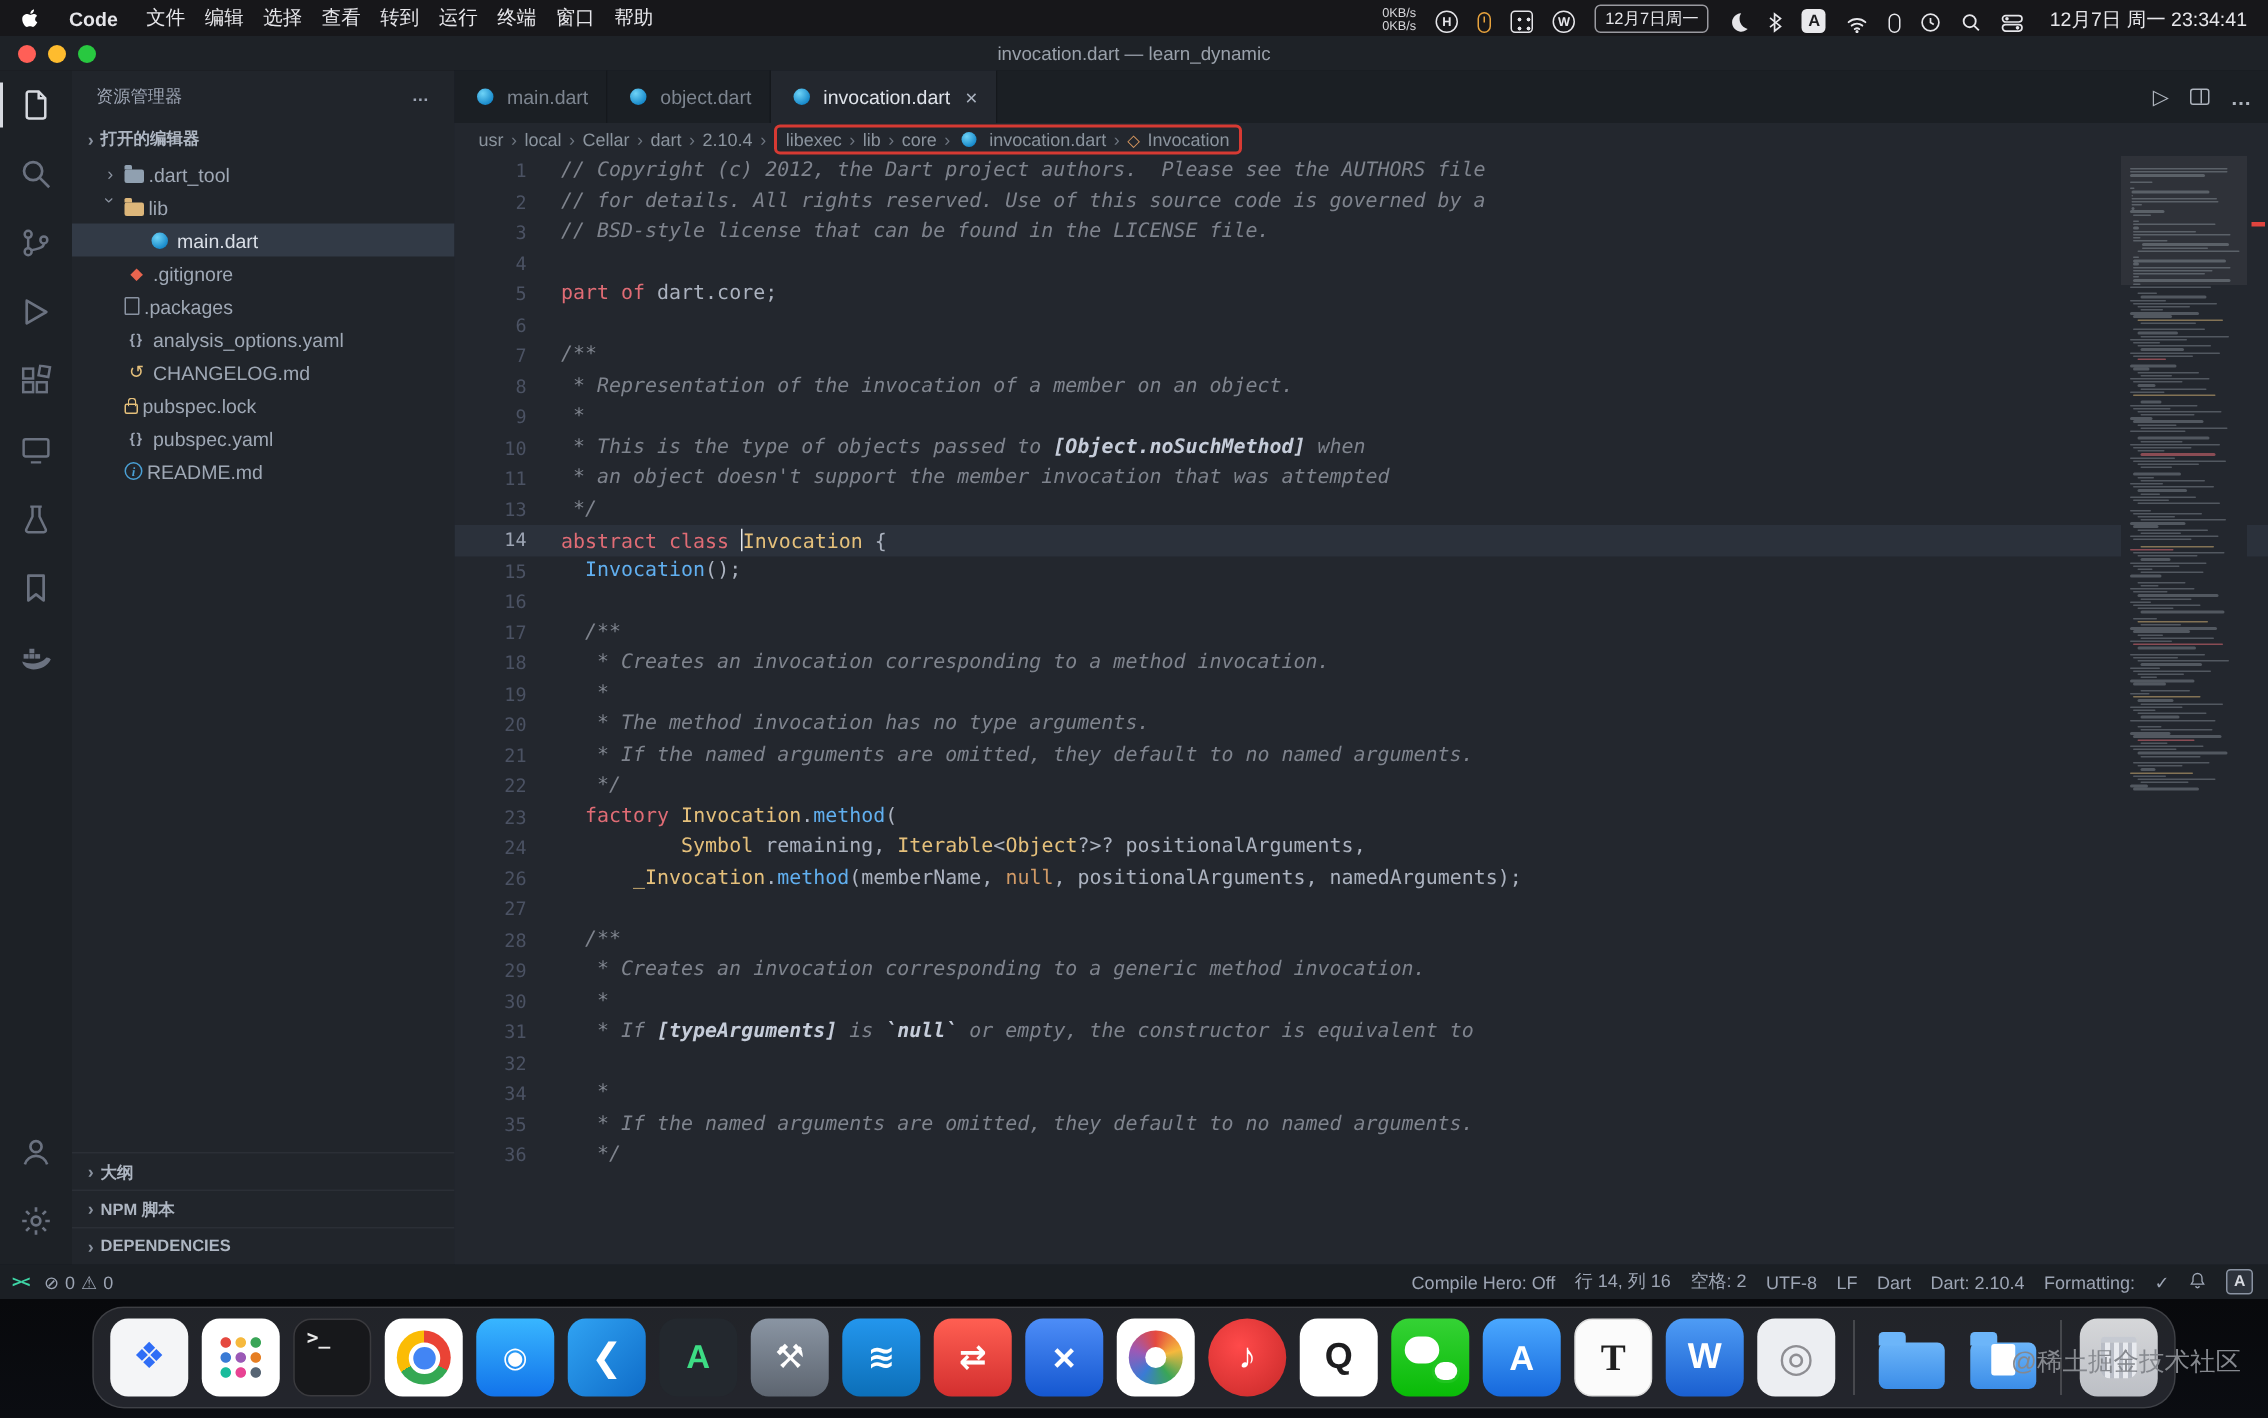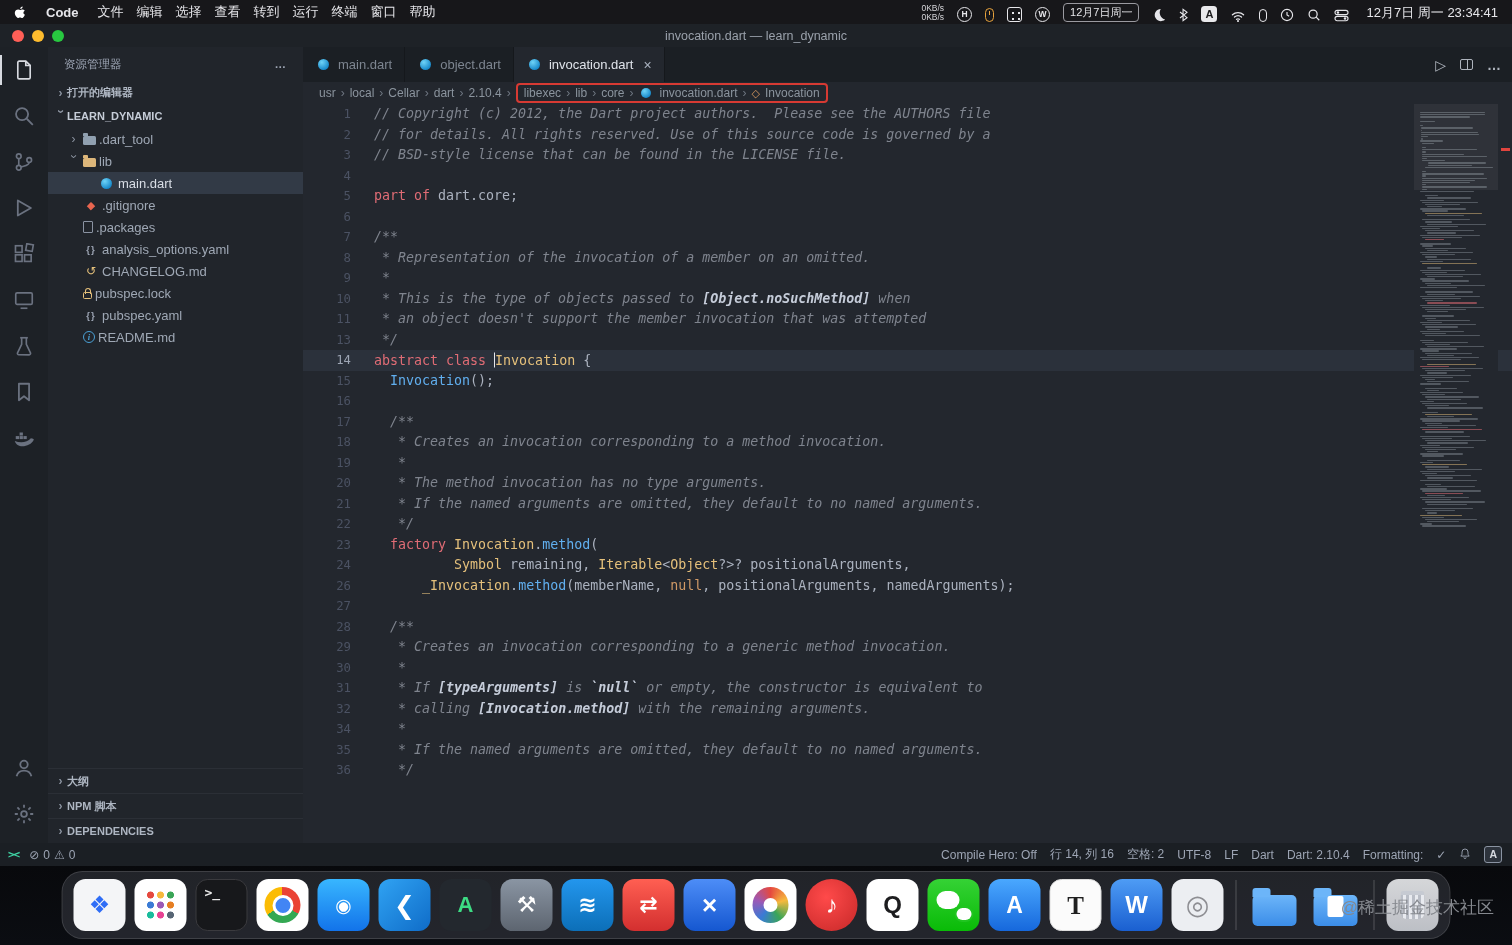--- a/index.html
+++ b/index.html
@@ -336,24 +336,20 @@
 
   <div class="sidebar">
     <div class="side-title">
       <span>资源管理器</span>
       <span class="more">…</span>
     </div>
     <div class="side-head">
       <span class="tw">›</span>
       <span>打开的编辑器</span>
     </div>
-    <div class="side-head project">
-      <span class="tw chev-down">›</span>
-      <span>LEARN_DYNAMIC</span>
-    </div>
     <div class="tree">
         <div class="tree-row" style="padding-left: 19px;">
           <span class="tw">›</span>
           <span class="fi fi-folder"></span>
           <span class="tree-label">.dart_tool</span>
         </div>
         <div class="tree-row" style="padding-left: 19px;">
           <span class="tw chev-down">›</span>
           <span class="fi fi-folder fi-folder-open"></span>
           <span class="tree-label">lib</span>
@@ -465,21 +461,21 @@
       </div>
     <div class="code-wrap">
       <div class="code-lines">
           <div class="code-line"><span class="ln">1</span><span class="lt"><span class="tk-cm">// Copyright (c) 2012, the Dart project authors.  Please see the AUTHORS file</span></span></div>
           <div class="code-line"><span class="ln">2</span><span class="lt"><span class="tk-cm">// for details. All rights reserved. Use of this source code is governed by a</span></span></div>
           <div class="code-line"><span class="ln">3</span><span class="lt"><span class="tk-cm">// BSD-style license that can be found in the LICENSE file.</span></span></div>
           <div class="code-line"><span class="ln">4</span><span class="lt"></span></div>
           <div class="code-line"><span class="ln">5</span><span class="lt"><span class="tk-kw">part of</span><span class="tk-pl"> dart.core;</span></span></div>
           <div class="code-line"><span class="ln">6</span><span class="lt"></span></div>
           <div class="code-line"><span class="ln">7</span><span class="lt"><span class="tk-cm">/**</span></span></div>
-          <div class="code-line"><span class="ln">8</span><span class="lt"><span class="tk-cm"> * Representation of the invocation of a member on an omitted.</span></span></div>
+          <div class="code-line"><span class="ln">8</span><span class="lt"><span class="tk-cm"> * Representation of the invocation of a member on an object.</span></span></div>
           <div class="code-line"><span class="ln">9</span><span class="lt"><span class="tk-cm"> *</span></span></div>
           <div class="code-line"><span class="ln">10</span><span class="lt"><span class="tk-cm"> * This is the type of objects passed to </span><span class="tk-cmb">[Object.noSuchMethod]</span><span class="tk-cm"> when</span></span></div>
           <div class="code-line"><span class="ln">11</span><span class="lt"><span class="tk-cm"> * an object doesn't support the member invocation that was attempted</span></span></div>
           <div class="code-line"><span class="ln">13</span><span class="lt"><span class="tk-cm"> */</span></span></div>
           <div class="code-line current"><span class="ln">14</span><span class="lt"><span class="tk-kw">abstract class </span><span class="caret"></span><span class="tk-ty">Invocation</span><span class="tk-pl"> {</span></span></div>
           <div class="code-line"><span class="ln">15</span><span class="lt"><span class="tk-pl">  </span><span class="tk-fn">Invocation</span><span class="tk-pl">();</span></span></div>
           <div class="code-line"><span class="ln">16</span><span class="lt"></span></div>
           <div class="code-line"><span class="ln">17</span><span class="lt"><span class="tk-cm">  /**</span></span></div>
           <div class="code-line"><span class="ln">18</span><span class="lt"><span class="tk-cm">   * Creates an invocation corresponding to a method invocation.</span></span></div>
           <div class="code-line"><span class="ln">19</span><span class="lt"><span class="tk-cm">   *</span></span></div>
@@ -487,21 +483,21 @@
           <div class="code-line"><span class="ln">21</span><span class="lt"><span class="tk-cm">   * If the named arguments are omitted, they default to no named arguments.</span></span></div>
           <div class="code-line"><span class="ln">22</span><span class="lt"><span class="tk-cm">   */</span></span></div>
           <div class="code-line"><span class="ln">23</span><span class="lt"><span class="tk-pl">  </span><span class="tk-kw">factory</span><span class="tk-pl"> </span><span class="tk-ty">Invocation</span><span class="tk-pl">.</span><span class="tk-fn">method</span><span class="tk-pl">(</span></span></div>
           <div class="code-line"><span class="ln">24</span><span class="lt"><span class="tk-pl">          </span><span class="tk-ty">Symbol</span><span class="tk-pl"> remaining, </span><span class="tk-ty">Iterable</span><span class="tk-pl">&lt;</span><span class="tk-ty">Object</span><span class="tk-pl">?&gt;? positionalArguments,</span></span></div>
           <div class="code-line"><span class="ln">26</span><span class="lt"><span class="tk-pl">      </span><span class="tk-ty">_Invocation</span><span class="tk-pl">.</span><span class="tk-fn">method</span><span class="tk-pl">(memberName, </span><span class="tk-nu">null</span><span class="tk-pl">, positionalArguments, namedArguments);</span></span></div>
           <div class="code-line"><span class="ln">27</span><span class="lt"></span></div>
           <div class="code-line"><span class="ln">28</span><span class="lt"><span class="tk-cm">  /**</span></span></div>
           <div class="code-line"><span class="ln">29</span><span class="lt"><span class="tk-cm">   * Creates an invocation corresponding to a generic method invocation.</span></span></div>
           <div class="code-line"><span class="ln">30</span><span class="lt"><span class="tk-cm">   *</span></span></div>
           <div class="code-line"><span class="ln">31</span><span class="lt"><span class="tk-cm">   * If </span><span class="tk-cmb">[typeArguments]</span><span class="tk-cm"> is </span><span class="tk-cmb">`null`</span><span class="tk-cm"> or empty, the constructor is equivalent to</span></span></div>
-          <div class="code-line"><span class="ln">32</span><span class="lt"><span class="tk-cm">   * calling </span><span class="tk-cmb">[Invocation.method]</span><span class="tk-cm"> with the remaining arguments.</span></span></div>
+          <div class="code-line"><span class="ln">32</span></div>
           <div class="code-line"><span class="ln">34</span><span class="lt"><span class="tk-cm">   *</span></span></div>
           <div class="code-line"><span class="ln">35</span><span class="lt"><span class="tk-cm">   * If the named arguments are omitted, they default to no named arguments.</span></span></div>
           <div class="code-line"><span class="ln">36</span><span class="lt"><span class="tk-cm">   */</span></span></div>
         </div>
       <div class="minimap">
         <div class="mm-slider"></div>
         <div>
             <div class="mm-bar" style="margin-left: 0px; width: 65.45px;"></div>
             <div class="mm-bar" style="margin-left: 0px; width: 65.45px;"></div>
             <div class="mm-bar" style="margin-left: 0px; width: 50.15px;"></div>

